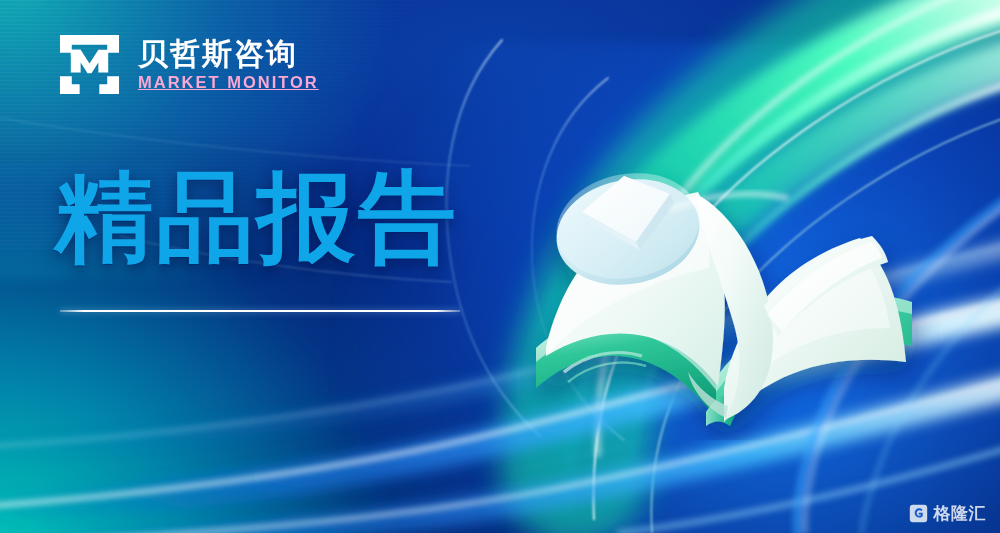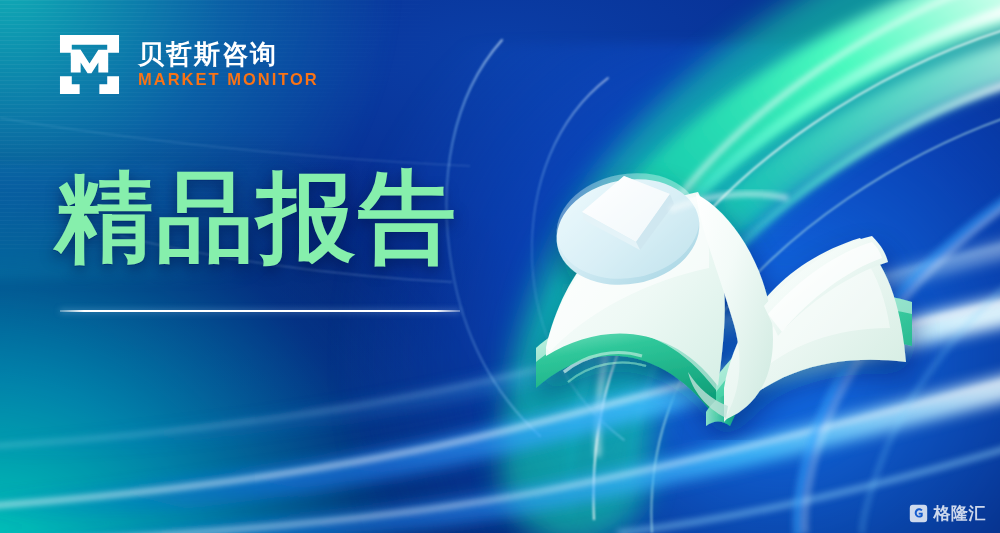--- a/index.html
+++ b/index.html
@@ -50,34 +50,35 @@
   .fx{ position:absolute; inset:0; width:1000px; height:533px; pointer-events:none; }
 
   
   .logo-row{
     position:absolute; left:58px; top:33px;
     display:flex; align-items:center; gap:17px;
   }
   .logo-mark{ width:63px; height:63px; display:block; }
   .logo-text{ display:flex; flex-direction:column; justify-content:center; gap:2px; }
   .logo-cn{
-    font-size:26px; font-weight:700; color:#ffffff;
+    font-size:30px; font-weight:700; color:#ffffff;
     letter-spacing:2px; line-height:1.08;
     font-family:"DejaVu Sans","Liberation Sans",sans-serif;
   }
   .logo-en{
-    font-size:16.5px; font-weight:700; color:#f97316;
+    font-size:16.5px; font-weight:700; color:#f9a8d4;
     letter-spacing:2.0px; line-height:1.1;
     font-family:"Liberation Sans",sans-serif;
+    text-decoration:underline;
   }
 
   
   .headline{
     position:absolute; left:55px; top:166px;
-    font-size:98px; font-weight:700; color:#86efac;
+    font-size:98px; font-weight:700; color:#0ea5e9;
     letter-spacing:3px; line-height:1.06;
     font-family:"DejaVu Sans","Liberation Sans",sans-serif;
     text-shadow:0 5px 14px rgba(0,18,70,.55), 0 1px 0 rgba(0,40,120,.5);
     white-space:nowrap;
   }
 
   .divider{
     position:absolute; left:60px; top:310px;
     width:400px; height:2px;
     background:linear-gradient(to right, rgba(255,255,255,.35) 0%, #ffffff 6%, #ffffff 94%, rgba(255,255,255,.35) 100%);

